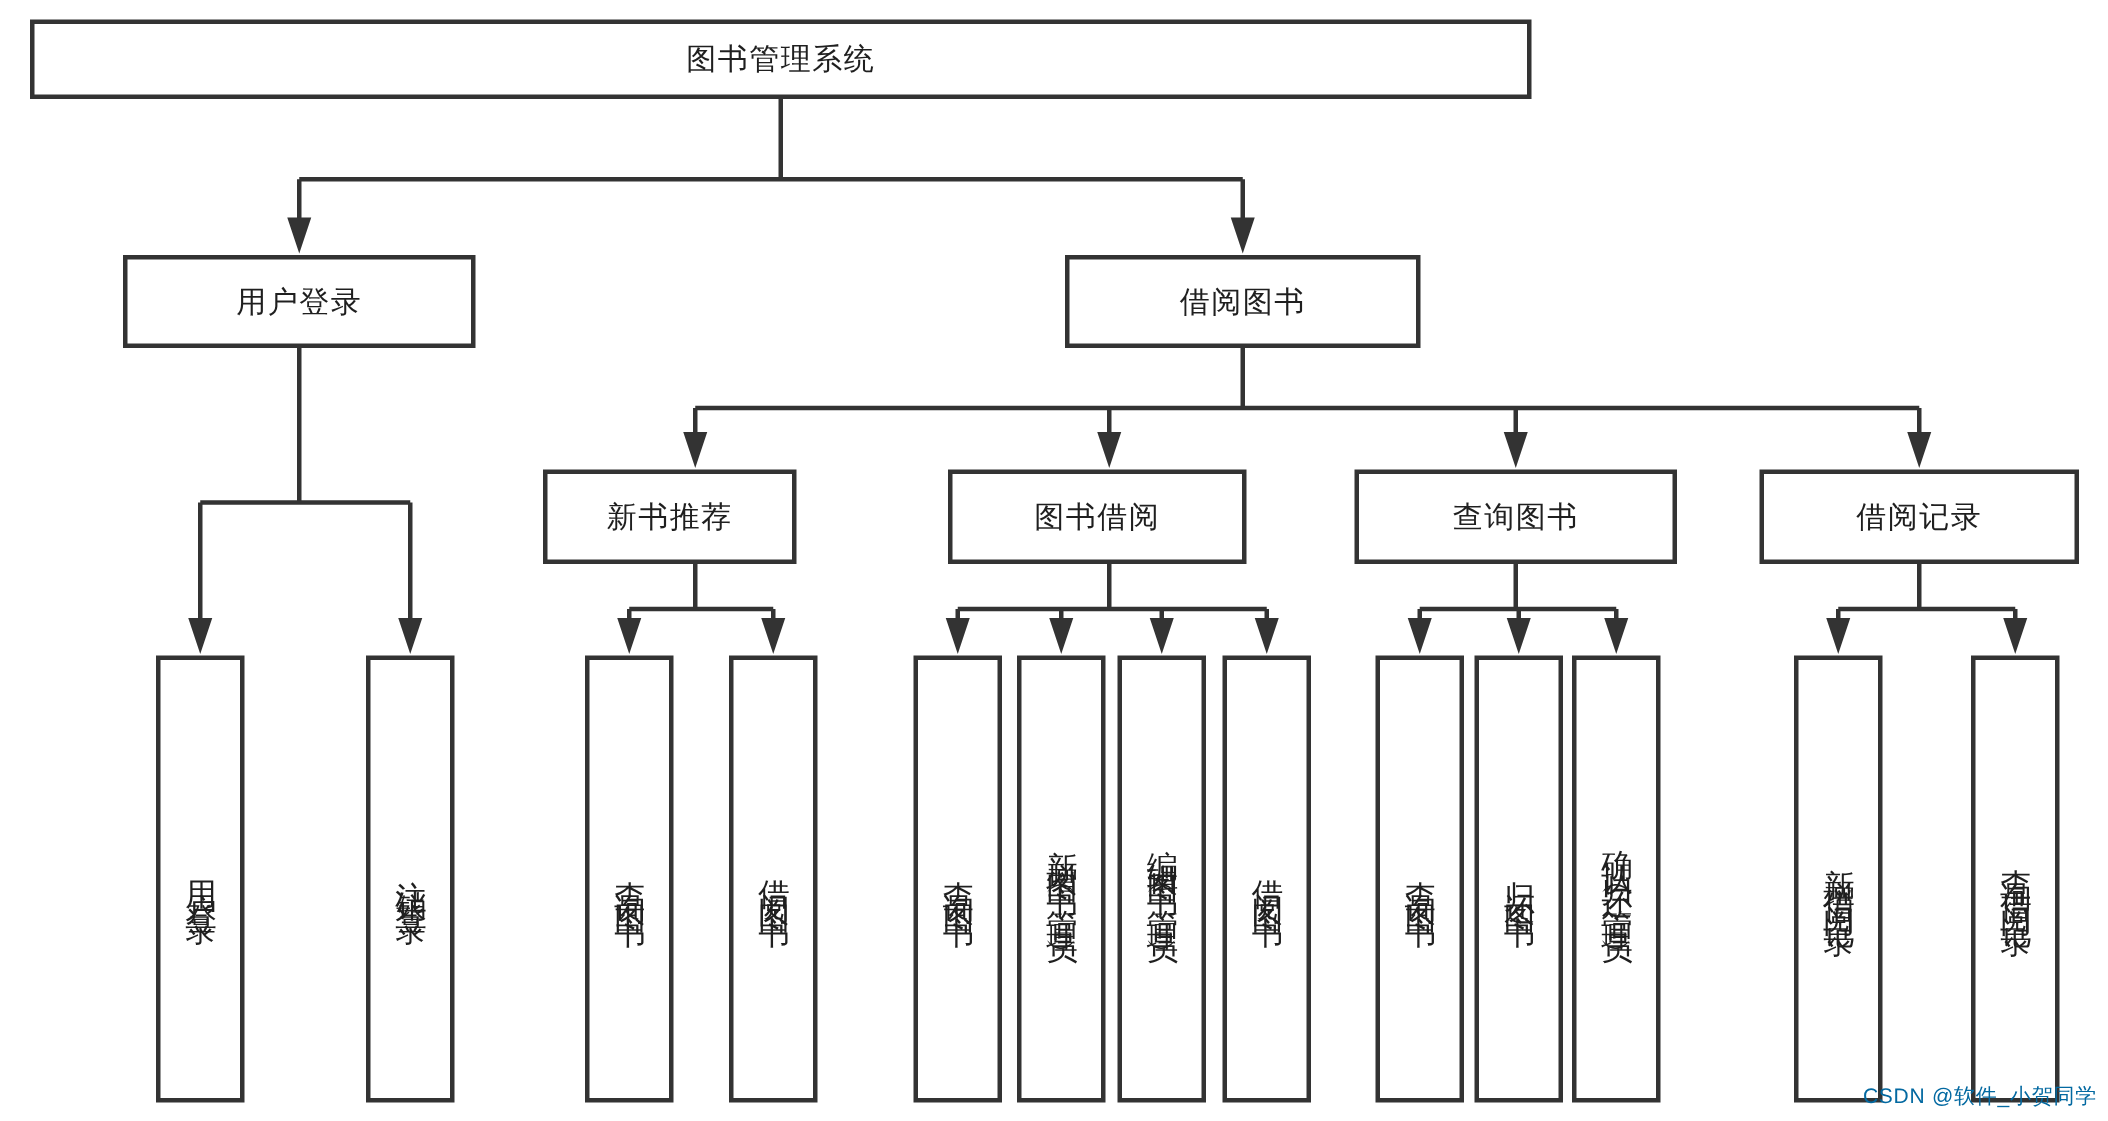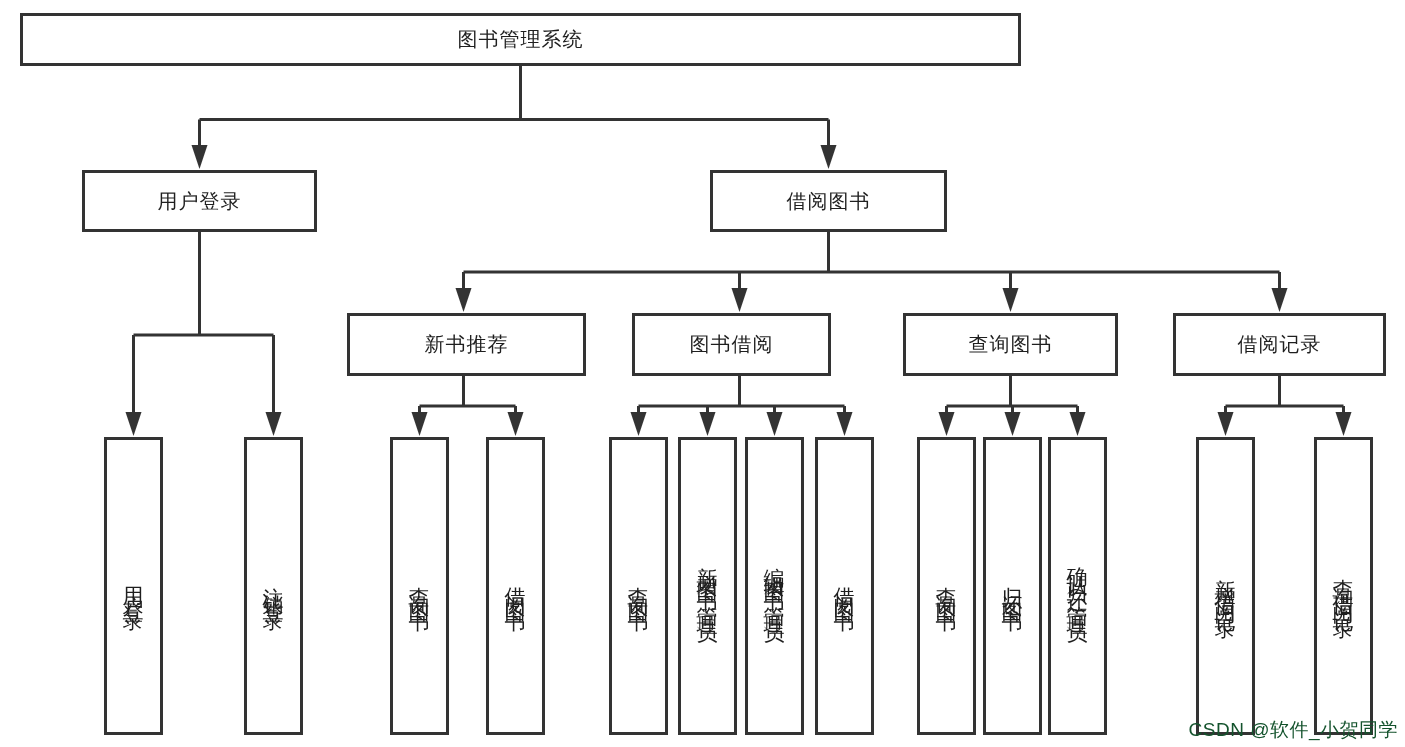--- a/index.html
+++ b/index.html
@@ -36,23 +36,23 @@
     text-orientation: mixed;
     font-size: 21px;
     letter-spacing: 8px;
     white-space: normal;
     line-height: 1;
   }
   .watermark {
     position: absolute;
     top: 719px;
     right: 7px;
-    font-size: 19px;
+    font-size: 14px;
     line-height: 22px;
-    color: #14532d;
+    color: #0369a1;
     letter-spacing: 0.5px;
   }
 </style>
 </head>
 <body>
 
 <div class="canvas">
 
   <svg class="connectors" viewBox="0 0 1405 747">
     <g stroke="#333333" stroke-width="3" fill="none">
@@ -98,21 +98,21 @@
     <span>图书管理系统</span>
   </div>
 
   <div class="node" style="left:82px;top:170px;width:235px;height:62px">
     <span>用户登录</span>
   </div>
   <div class="node" style="left:710px;top:170px;width:237px;height:62px">
     <span>借阅图书</span>
   </div>
 
-  <div class="node" style="left:347px;top:313px;width:239px;height:63px">
+  <div class="node" style="left:362px;top:313px;width:169px;height:63px">
     <span>新书推荐</span>
   </div>
   <div class="node" style="left:632px;top:313px;width:199px;height:63px">
     <span>图书借阅</span>
   </div>
   <div class="node" style="left:903px;top:313px;width:215px;height:63px">
     <span>查询图书</span>
   </div>
   <div class="node" style="left:1173px;top:313px;width:213px;height:63px">
     <span>借阅记录</span>

